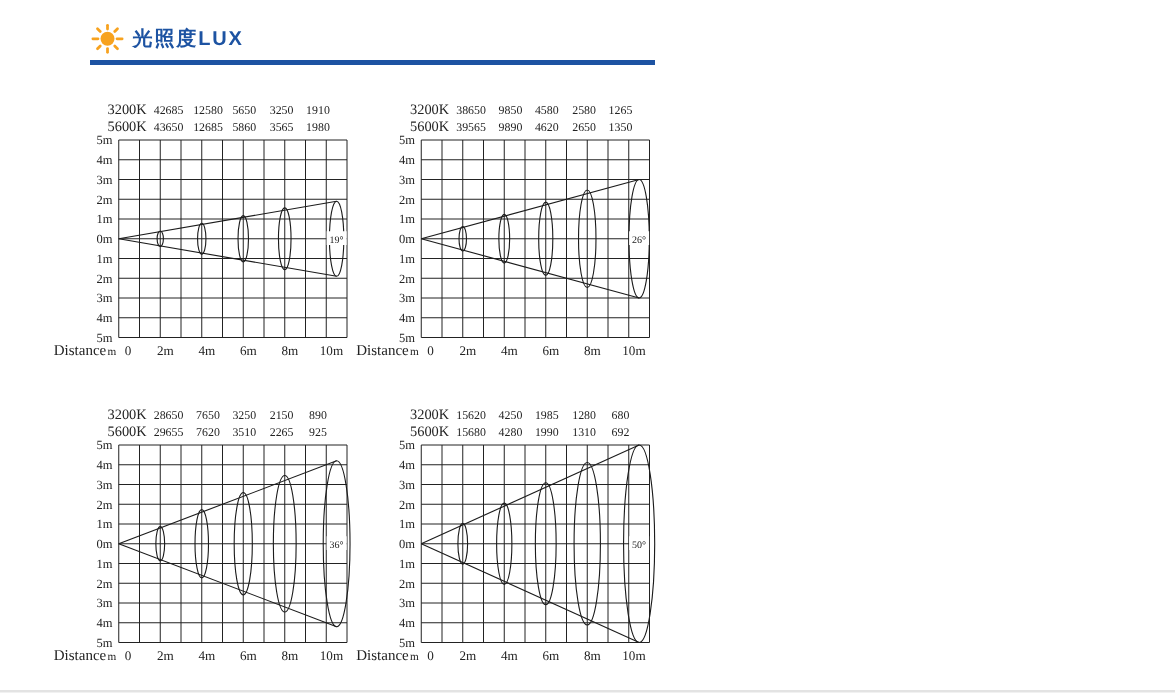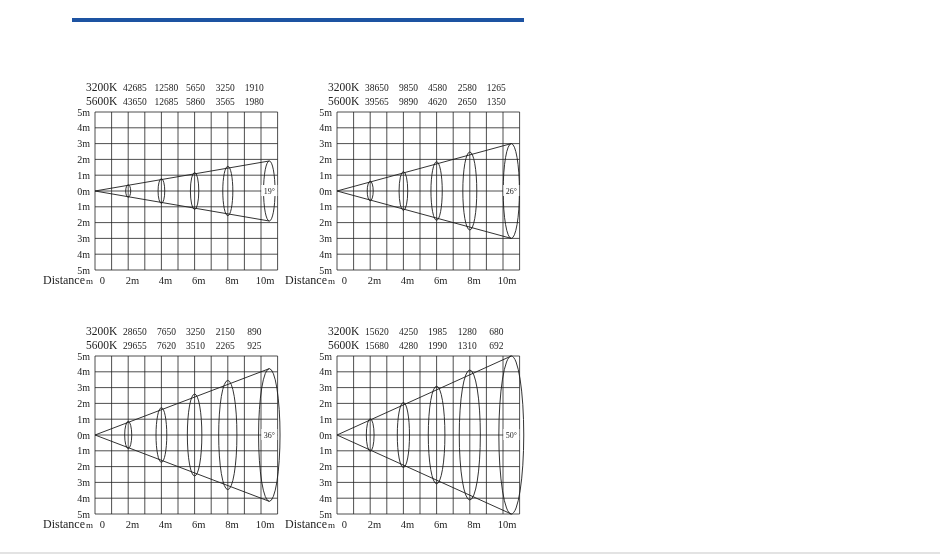--- a/index.html
+++ b/index.html
@@ -20,20 +20,38 @@
   #chart-0{left:35px;top:78px;}
   #chart-1{left:277px;top:78px;}
   #chart-2{left:35px;top:322px;}
   #chart-3{left:277px;top:322px;}
   svg text{font-family:"Liberation Serif", serif;fill:#232323;}
 </style>
 </head>
 <body>
 
 <div class="header">
+  <div class="header-row">
+    <span class="sun-wrap">
+      <svg width="26" height="26" viewBox="0 0 26 26">
+        <g stroke="#f7a21e" stroke-width="2.2" stroke-linecap="round">
+          <line x1="13" y1="2.2" x2="13" y2="5.2"></line>
+          <line x1="13" y1="20.8" x2="13" y2="23.8"></line>
+          <line x1="1.2" y1="13" x2="5.4" y2="13"></line>
+          <line x1="20.6" y1="13" x2="24.8" y2="13"></line>
+          <line x1="5" y1="5" x2="7.2" y2="7.2"></line>
+          <line x1="18.8" y1="18.8" x2="21" y2="21"></line>
+          <line x1="5" y1="21" x2="7.2" y2="18.8"></line>
+          <line x1="18.8" y1="7.2" x2="21" y2="5"></line>
+        </g>
+        <circle cx="13" cy="13" r="5.6" fill="#f7a21e"></circle>
+      </svg>
+    </span>
+    <h1 class="page-title">光照度LUX</h1>
+  </div>
   <div class="header-rule"></div>
 </div>
 
 <div class="chart-block" id="chart-0"><svg viewBox="0 0 250 228" width="250" height="228">
       <g>
         <text x="51" y="13" font-size="11.5">3200K</text>
         <text x="99.84" y="13" font-size="9.5" text-anchor="middle">42685</text>
         <text x="131.38" y="13" font-size="9.5" text-anchor="middle">12580</text>
         <text x="160.43" y="13" font-size="9.5" text-anchor="middle">5650</text>
         <text x="190.31" y="13" font-size="9.5" text-anchor="middle">3250</text>

